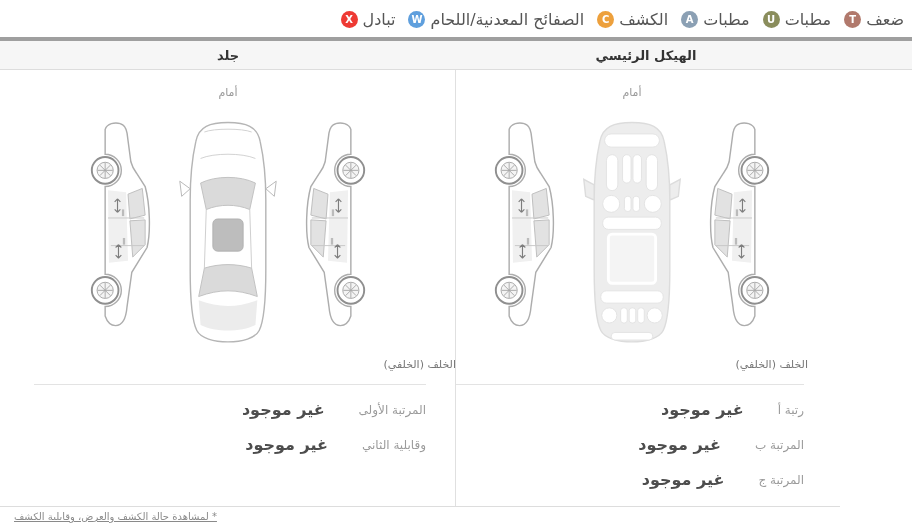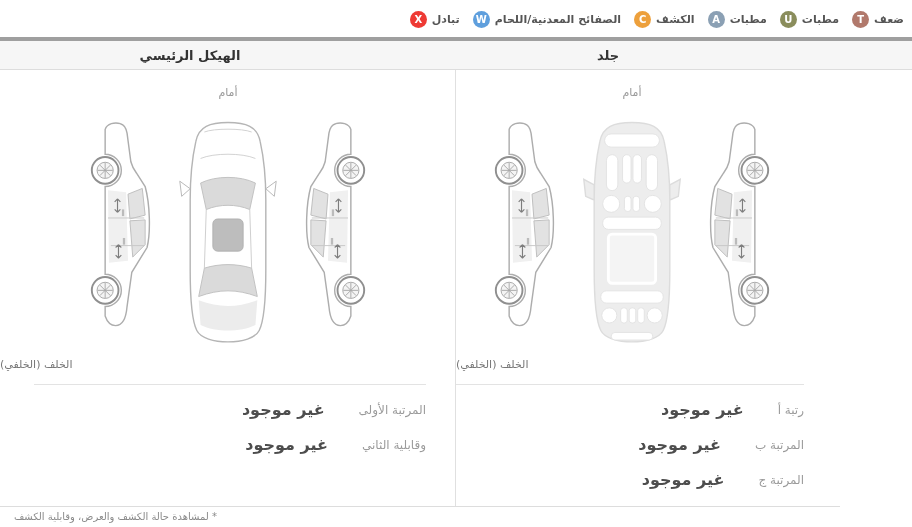--- a/index.html
+++ b/index.html
@@ -4,21 +4,21 @@
 <style>
   * { margin:0; padding:0; box-sizing:border-box; }
   html,body { width:912px; height:527px; background:#fff; overflow:hidden;
               font-family:"DejaVu Sans", sans-serif; }
   .page { position:relative; width:912px; height:527px; background:#fff; }
 
   
   .legend { position:absolute; top:8px; right:8px; height:22px;
             display:flex; direction:rtl; align-items:center; gap:13px; }
   .lg-item { display:flex; align-items:center; gap:5px; }
-  .lg-label { font-size:11px; color:#555; white-space:nowrap;font-weight:bold; }
+  .lg-label { font-size:16px; color:#555; white-space:nowrap; }
   .lg-badge { width:17px; height:17px; border-radius:50%; color:#fff;
               font-size:10px; font-weight:bold; display:flex;
               align-items:center; justify-content:center; direction:ltr; }
 
   
   .top-rule { position:absolute; top:37px; left:0; width:912px; height:4px; background:#9f9f9f; }
   .hdr { position:absolute; top:41px; left:0; width:912px; height:29px;
          background:#f6f6f6; border-bottom:1px solid #ddd; display:flex; }
   .hdr-cell { height:100%; display:flex; align-items:center; justify-content:center;
               font-size:13px; font-weight:bold; color:#333; }
@@ -29,33 +29,33 @@
   .content { position:absolute; top:70px; left:0; width:912px; height:436px; display:flex; }
   .panel { height:100%; position:relative; }
   .panel.lft { width:456px; border-right:1px solid #e0e0e0; }
   .panel.rgt { width:455px; }
   .panel-inner { margin:0 auto; }
   .panel.lft .panel-inner { width:456px; }
   .panel.rgt .panel-inner { width:352px; margin:0; }
 
   .front-label { text-align:center; font-size:11px; color:#999; padding-top:16px; height:32px; }
   .diagram-row { display:flex; justify-content:center; align-items:center; gap:8px; height:250px; }
-  .rear-label { text-align:left; font-size:11px; color:#777; margin-top:6px; }
+  .rear-label { text-align:right; font-size:11px; color:#777; margin-top:6px; }
 
   .list { margin-top:13px; border-top:1px solid #e3e3e3; direction:rtl; padding-top:7px; }
   .panel.lft .list { margin-left:34px; margin-right:30px; padding-left:116px; }
   .panel.rgt .list { margin-right:4px; padding-left:40px; }
   .row { height:35px; display:flex; align-items:center; gap:9px; direction:rtl; }
   .row-label { font-size:12px; color:#9b9b9b; white-space:nowrap;margin-left:25px; }
   .row-value { font-size:16px; font-weight:bold; color:#4d4d4d; white-space:nowrap; }
 
   
   .bottom-rule { position:absolute; top:506px; left:0; width:840px; height:1px; background:#ddd; }
   .footnote { position:absolute; top:511px; left:14px; font-size:10px; color:#8a8a8a;
-              direction:rtl; white-space:nowrap; }
+              direction:rtl; white-space:nowrap;text-decoration:underline; }
 
   svg { display:block; }
 </style>
 </head>
 <body>
 
 <svg width="0" height="0" style="position:absolute">
   <defs>
     <g id="carSide">
       <path d="M12,66 C6,64 4,56 6,50 C7,46 10,44 16,43 L46,39 C50,38 54,36 58,33 L72,24
@@ -112,22 +112,22 @@
     </div>
     <div class="lg-item">
       <span class="lg-label">تبادل</span>
       <span class="lg-badge" style="background: rgb(238, 58, 52);">X</span>
     </div>
   </div>
 
   <div class="top-rule"></div>
 
   <div class="hdr">
+    <div class="hdr-cell lft">جلد</div>
     <div class="hdr-cell rgt">الهيكل الرئيسي</div>
-    <div class="hdr-cell lft">جلد</div>
   </div>
 
   <div class="content">
 
     <div class="panel lft">
       <div class="panel-inner">
         <div class="front-label">أمام</div>
         <div class="diagram-row">
           <svg width="80" height="233" viewBox="0 0 84 236">
             <use href="#carSide" transform="translate(84 3) rotate(90)"></use>

